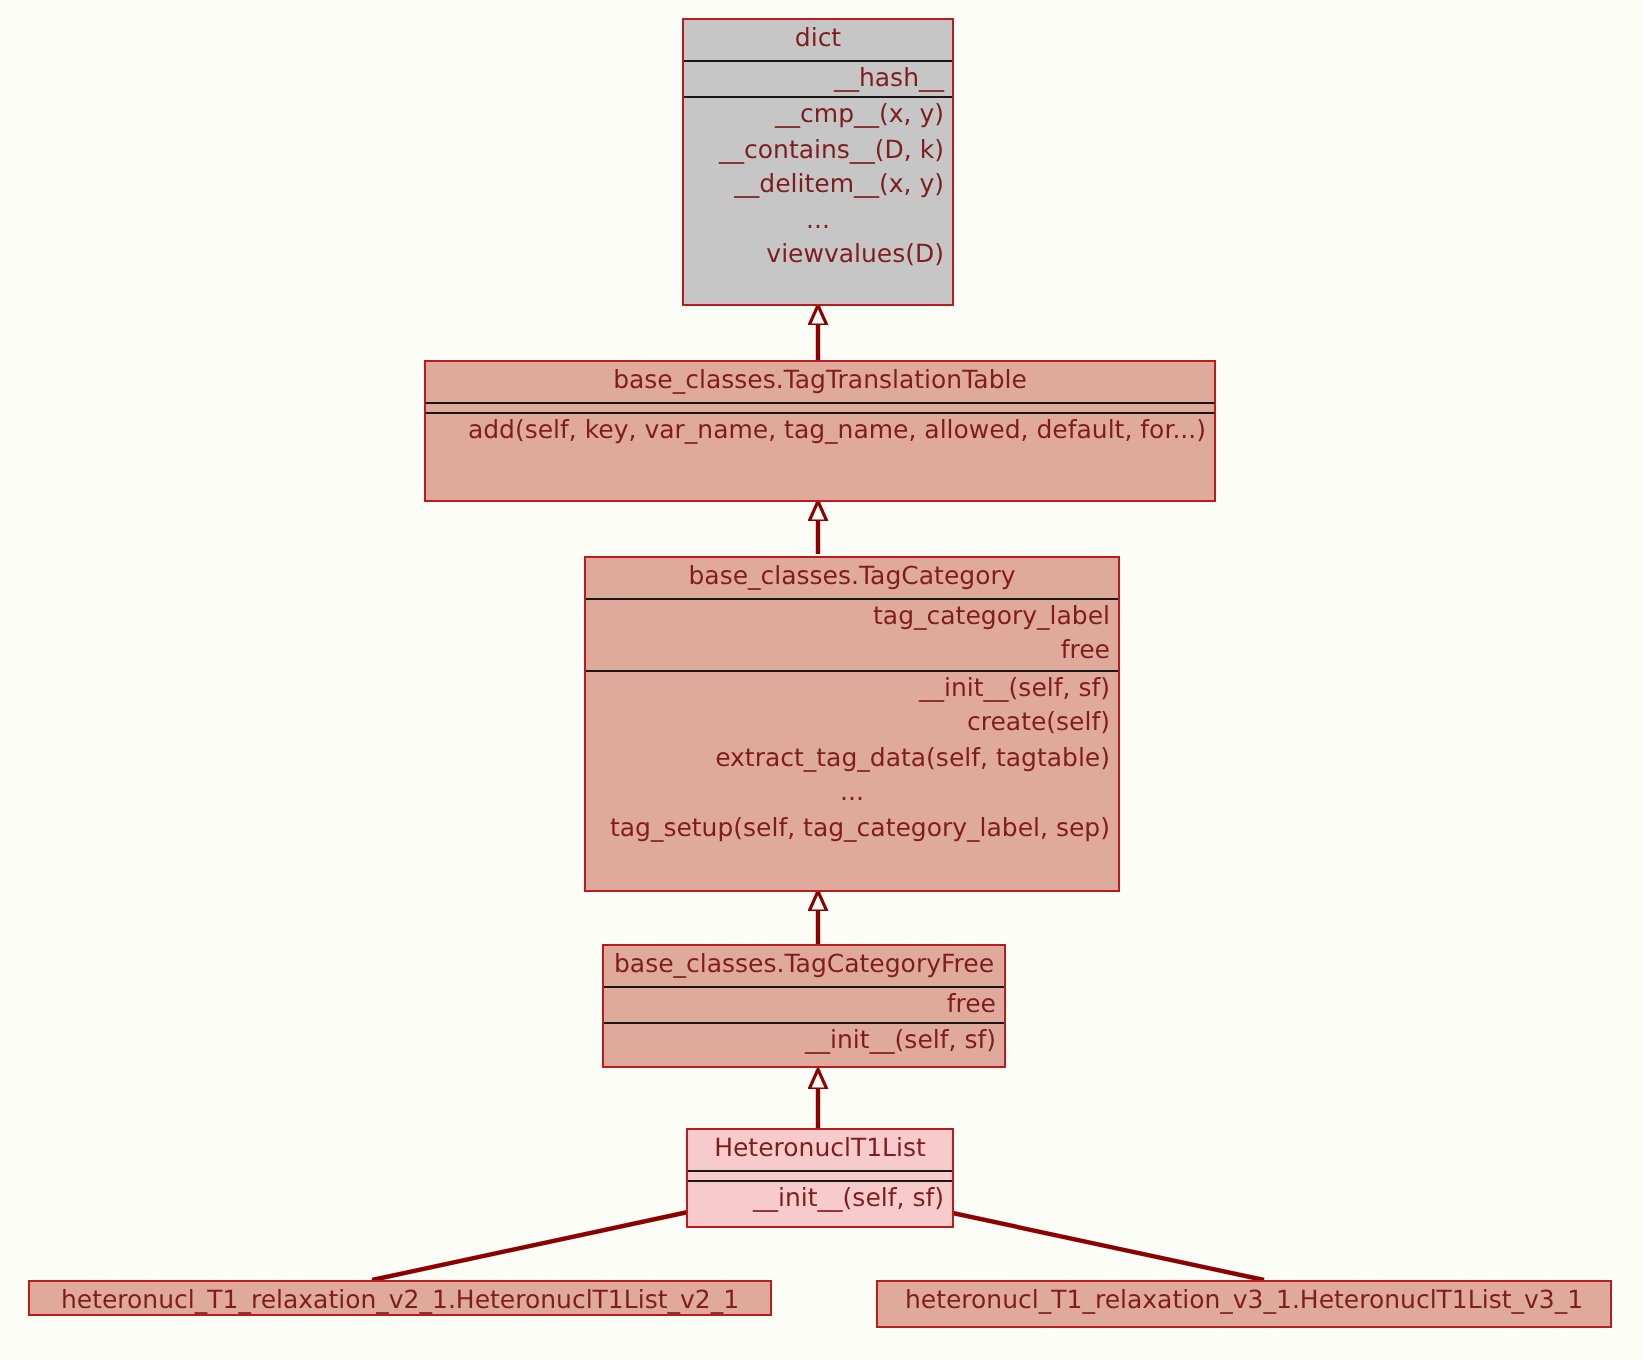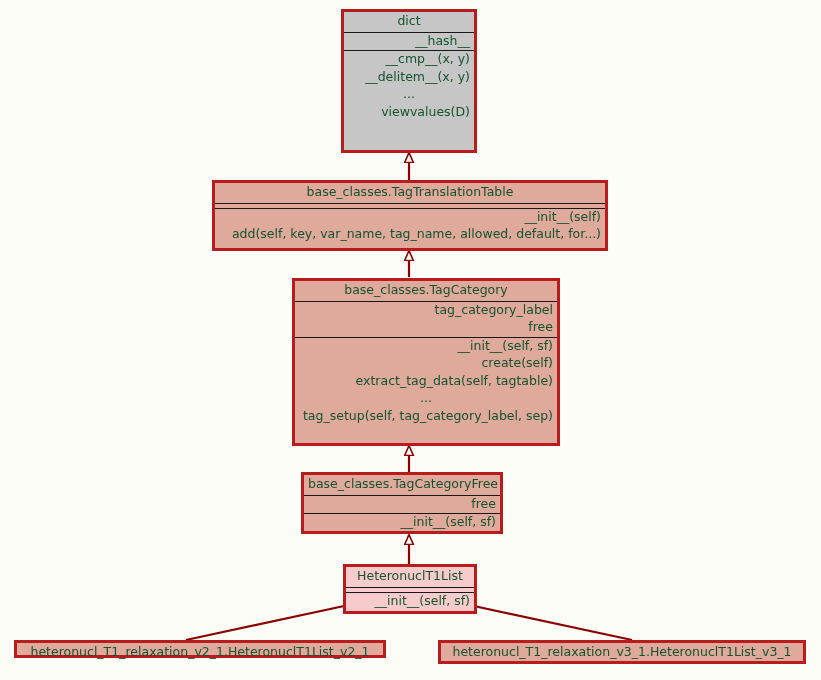--- a/index.html
+++ b/index.html
@@ -26,24 +26,24 @@
     left: 0;
     top: 0;
     width: 821px;
     height: 680px;
     pointer-events: none;
   }
 
   .uml-node {
     position: absolute;
     box-sizing: border-box;
-    border: 3px solid #b91c1c;
+    border: 1px solid #b91c1c;
     background: #dfa99b;
     font-size: 12.5px;
-    color: #14532d;
+    color: #7f1d1d;
     line-height: 1.0;
   }
   .uml-node.gray   { background: #c6c6c6; }
   .uml-node.salmon { background: #dfa99b; }
   .uml-node.pink   { background: #f7cbcb; }
 
   .sec {
     box-sizing: border-box;
     padding: 0;
   }
@@ -95,33 +95,33 @@
 
   <div class="uml-node gray" style="left:341px; top:9px; width:136px; height:144px;">
     <div class="sec">
       <div class="row title">dict</div>
     </div>
     <div class="sec">
       <div class="row left">__hash__</div>
     </div>
     <div class="sec">
       <div class="row left">__cmp__(x, y)</div>
+      <div class="row left">__contains__(D, k)</div>
       <div class="row left">__delitem__(x, y)</div>
       <div class="row center">...</div>
       <div class="row left">viewvalues(D)</div>
     </div>
   </div>
 
   <div class="uml-node salmon" style="left:212px; top:180px; width:396px; height:71px;">
     <div class="sec">
       <div class="row title">base_classes.TagTranslationTable</div>
     </div>
     <div class="sec empty"></div>
     <div class="sec">
-      <div class="row left">__init__(self)</div>
       <div class="row left">add(self, key, var_name, tag_name, allowed, default, for...)</div>
     </div>
   </div>
 
   <div class="uml-node salmon" style="left:292px; top:278px; width:268px; height:168px;">
     <div class="sec">
       <div class="row title">base_classes.TagCategory</div>
     </div>
     <div class="sec">
       <div class="row left">tag_category_label</div>

